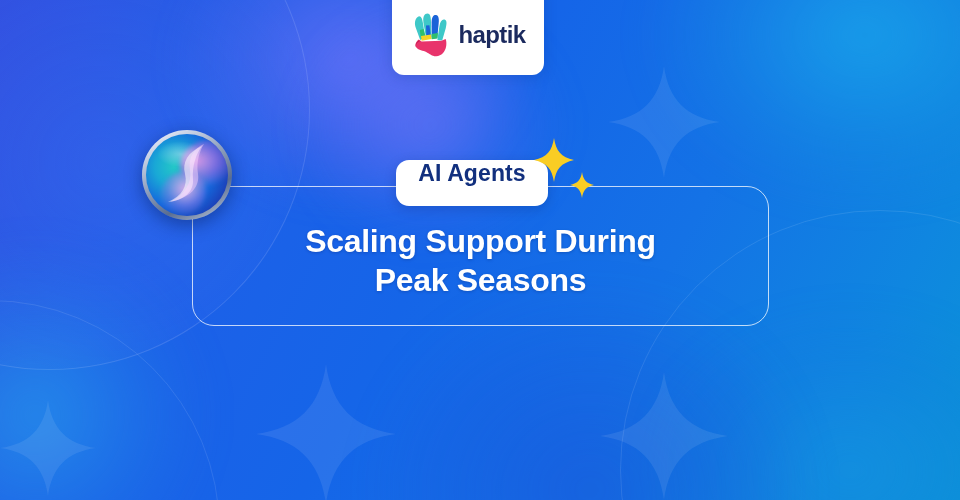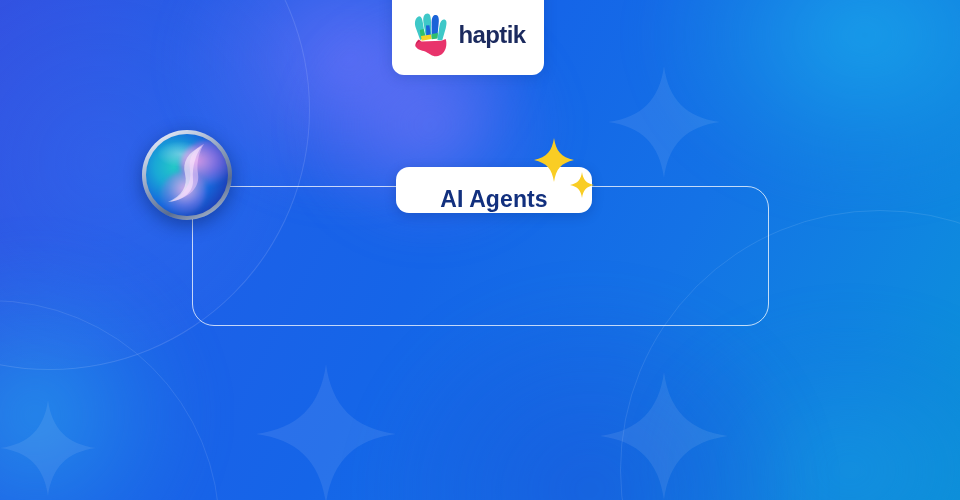--- a/index.html
+++ b/index.html
@@ -178,26 +178,26 @@
     position: absolute;
     left: 14%; top: 8%;
     width: 56%; height: 32%;
     border-radius: 50%;
     background: radial-gradient(ellipse at center, rgba(255,255,255,0.35) 0%, rgba(255,255,255,0) 70%);
   }
 
   
   .pill {
     position: absolute;
-    left: 396px; top: 167px;
-    width: 196px; height: 46px;
+    left: 396px; top: 160px;
+    width: 152px; height: 46px;
     background: #ffffff;
     border-radius: 13px;
     display: flex;
-    align-items: flex-end;
+    align-items: flex-start;
     justify-content: center;
     box-shadow: 0 3px 12px rgba(6,30,95,0.22);
   }
   .pill-text {
     font-size: 23px;
     font-weight: bold;
     color: #12307e;
     letter-spacing: 0.1px;
   }
 
@@ -289,14 +289,18 @@
     <span class="pill-text">AI Agents</span>
   </div>
 
   <svg class="sparkle big" viewBox="0 0 40 44">
     <path d="M20 0 C22 13 27 19 40 22 C27 25 22 31 20 44 C18 31 13 25 0 22 C13 19 18 13 20 0 Z" fill="#f9cd24"></path>
   </svg>
   <svg class="sparkle small" viewBox="0 0 24 26">
     <path d="M12 0 C13.2 7.6 16 11.4 24 13 C16 14.6 13.2 18.4 12 26 C10.8 18.4 8 14.6 0 13 C8 11.4 10.8 7.6 12 0 Z" fill="#f9cd24"></path>
   </svg>
 
+  <div class="headline">
+    <span class="line">Scaling Support During</span>
+    <span class="line">Peak Seasons</span>
+  </div>
 
 </div>
 
 </body></html>

